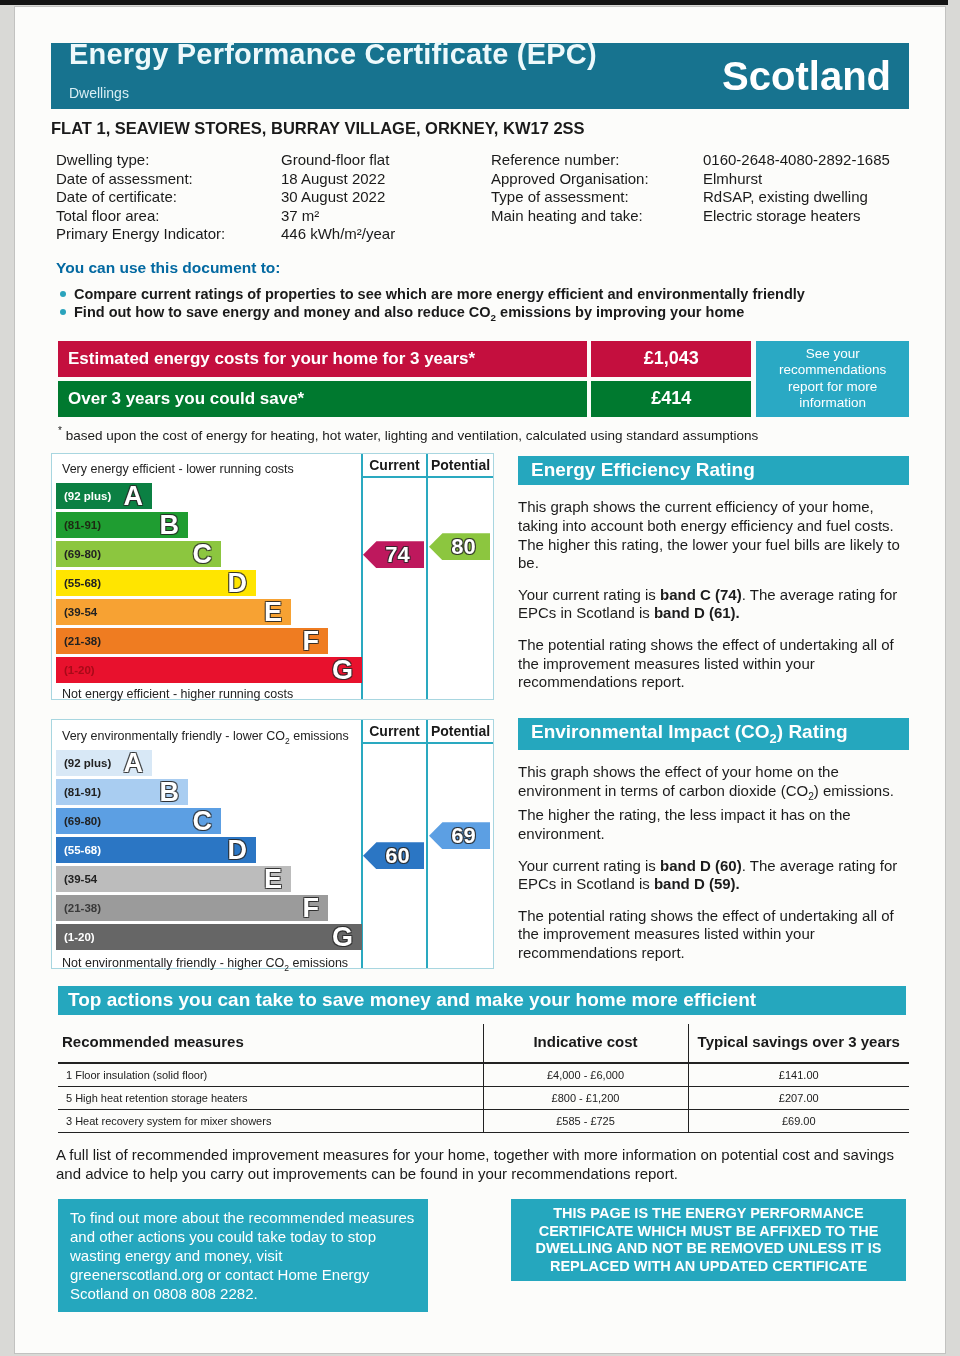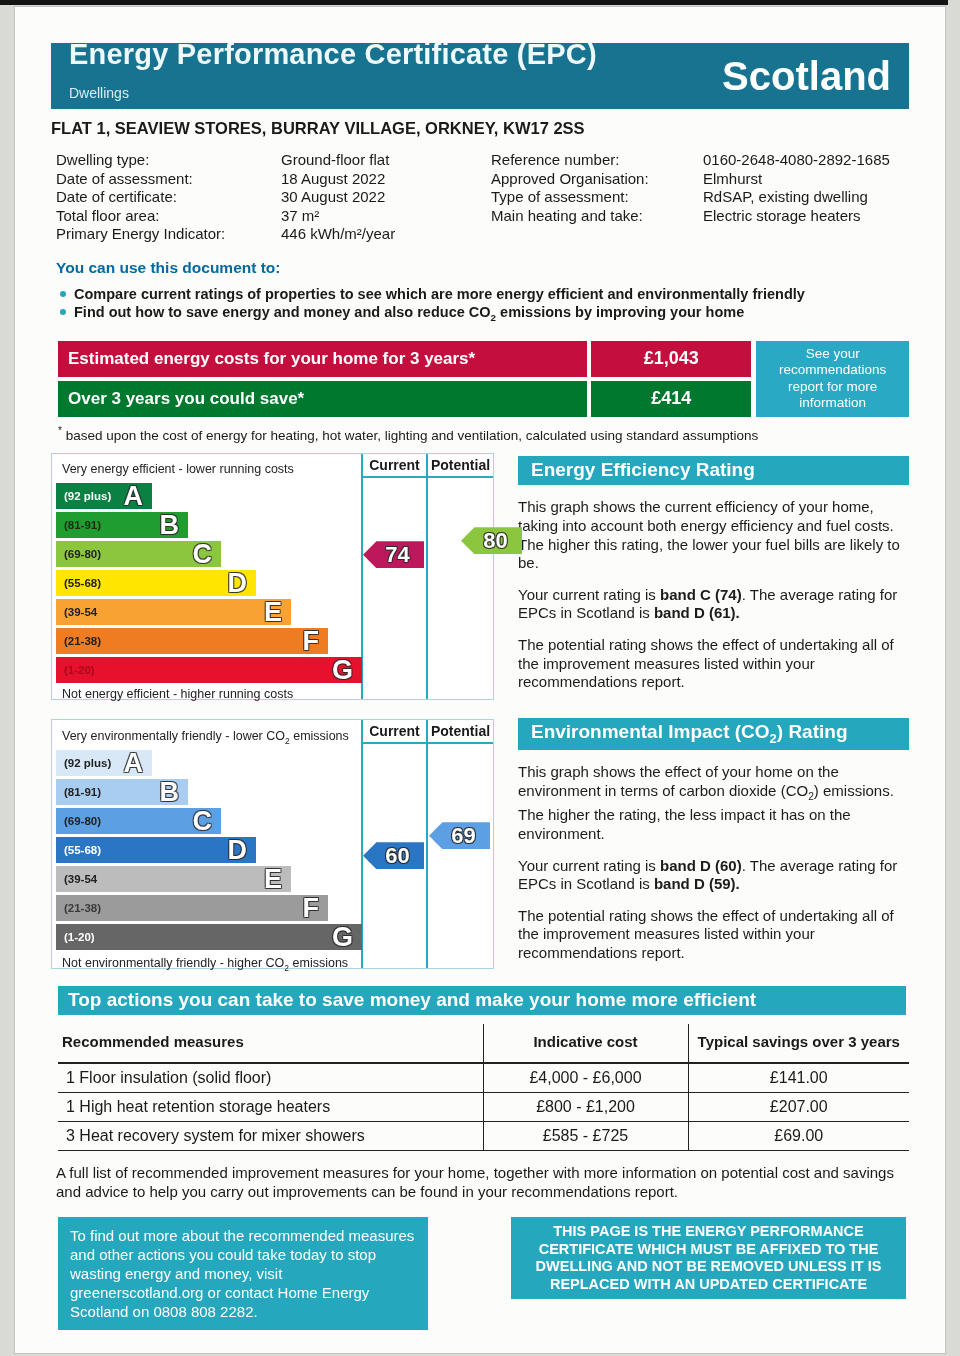--- a/index.html
+++ b/index.html
@@ -118,21 +118,21 @@
 
   
   .top-actions-banner {
     background:#25a7be; color:#fff; font-weight:bold; font-size:19px;
     margin:17px 3px 0 7px; padding:3px 0 4px 10px;
   }
   table.measures { border-collapse:collapse; margin:9px 3px 0 7px; width:851px; table-layout:fixed; }
   table.measures col.c1 { width:425px; }
   table.measures col.c2 { width:205px; }
   table.measures col.c3 { width:221px; }
-  table.measures th, table.measures td { font-size:16px; padding:5px 8px; }
+  table.measures th, table.measures td { font-size:11px; padding:5px 8px; }
   table.measures th { font-size:15px; text-align:center; padding:9px 4px 12px 4px; border-bottom:2.5px solid #222; }
   table.measures th:first-child { text-align:left; }
   table.measures td { border-bottom:1.5px solid #222; }
   table.measures td:nth-child(2), table.measures td:nth-child(3),
   table.measures th:nth-child(2), table.measures th:nth-child(3) { border-left:1.5px solid #222; }
   table.measures td:nth-child(2), table.measures td:nth-child(3) { text-align:center; }
 
   .full-list-note { font-size:15px; line-height:19px; margin-top:12px; padding-left:5px; }
 
   
@@ -270,21 +270,21 @@
             <span class="letter">F</span>
           </div>
         <div class="band" style="width: 306px; background: rgb(232, 17, 45);">
             <span class="range" style="color: rgb(168, 10, 24);">(1-20)</span>
             <span class="letter">G</span>
           </div>
       </div>
       <div class="arrow cur" style="background: #be185d; top: 87px;">
           <span>74</span>
         </div>
-      <div class="arrow pot" style="background: rgb(140, 198, 63); top: 73px; margin-left: 32px;">
+      <div class="arrow pot" style="background: rgb(140, 198, 63); top: 79px;">
           <span>80</span>
         </div>
       <div class="chart-bottomlabel" style="top:233px">Not energy efficient - higher running costs</div>
     </div>
     <div class="panel">
       <div class="panel-header">Energy Efficiency Rating</div>
       <p>This graph shows the current efficiency of your home, taking into account both energy efficiency and fuel costs. The higher this rating, the lower your fuel bills are likely to be.</p>
       <p><span>Your current rating is </span><b>band C (74)</b><span>. The average rating for EPCs in Scotland is </span><b>band D (61).</b></p>
       <p>The potential rating shows the effect of undertaking all of the improvement measures listed within your recommendations report.</p>
     </div>
@@ -356,21 +356,21 @@
       <th>Recommended measures</th>
       <th>Indicative cost</th>
       <th>Typical savings over 3 years</th>
     </tr>
     <tr>
       <td>1 Floor insulation (solid floor)</td>
       <td>£4,000 - £6,000</td>
       <td>£141.00</td>
     </tr>
     <tr>
-      <td>1 High heat retention storage heaters</td>
+      <td>5 High heat retention storage heaters</td>
       <td>£800 - £1,200</td>
       <td>£207.00</td>
     </tr>
     <tr>
       <td>3 Heat recovery system for mixer showers</td>
       <td>£585 - £725</td>
       <td>£69.00</td>
     </tr>
   </tbody>
     </table>

